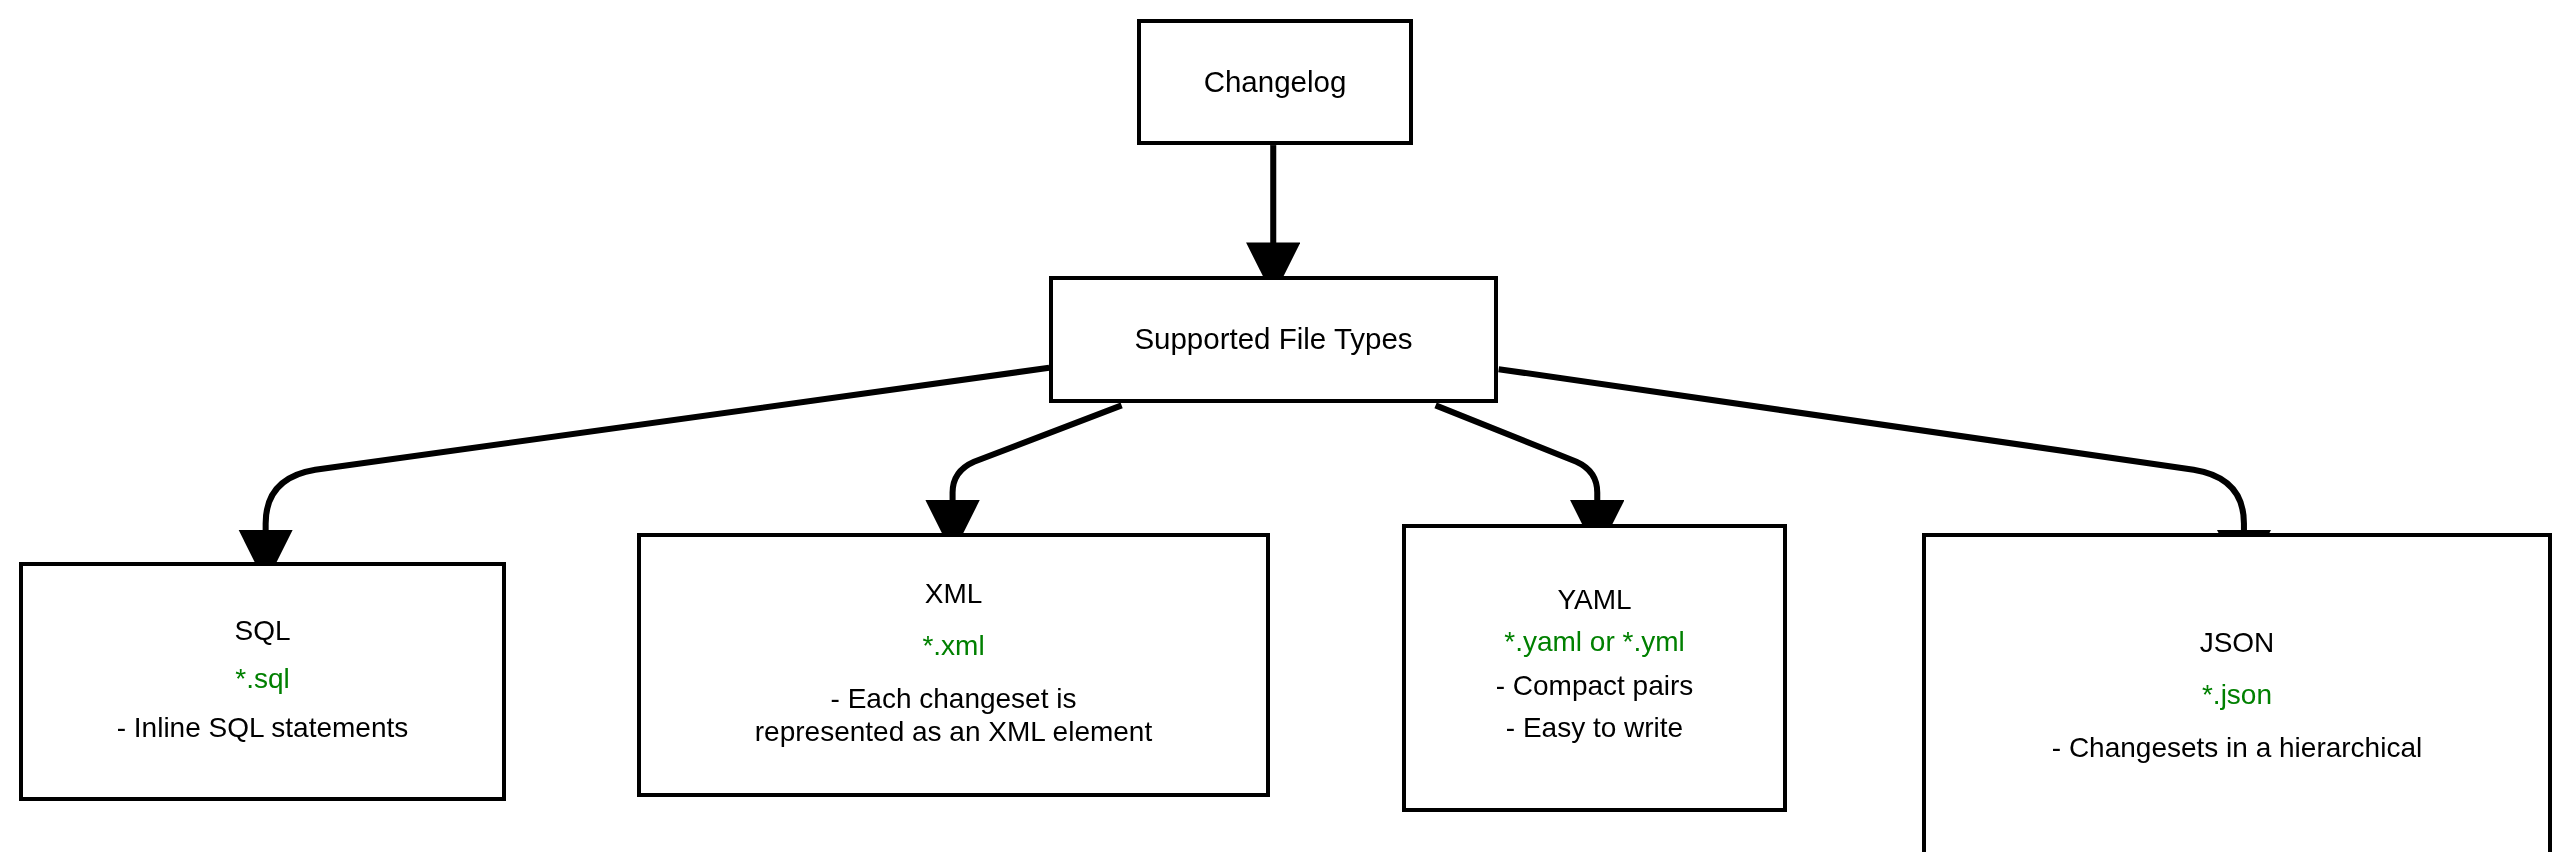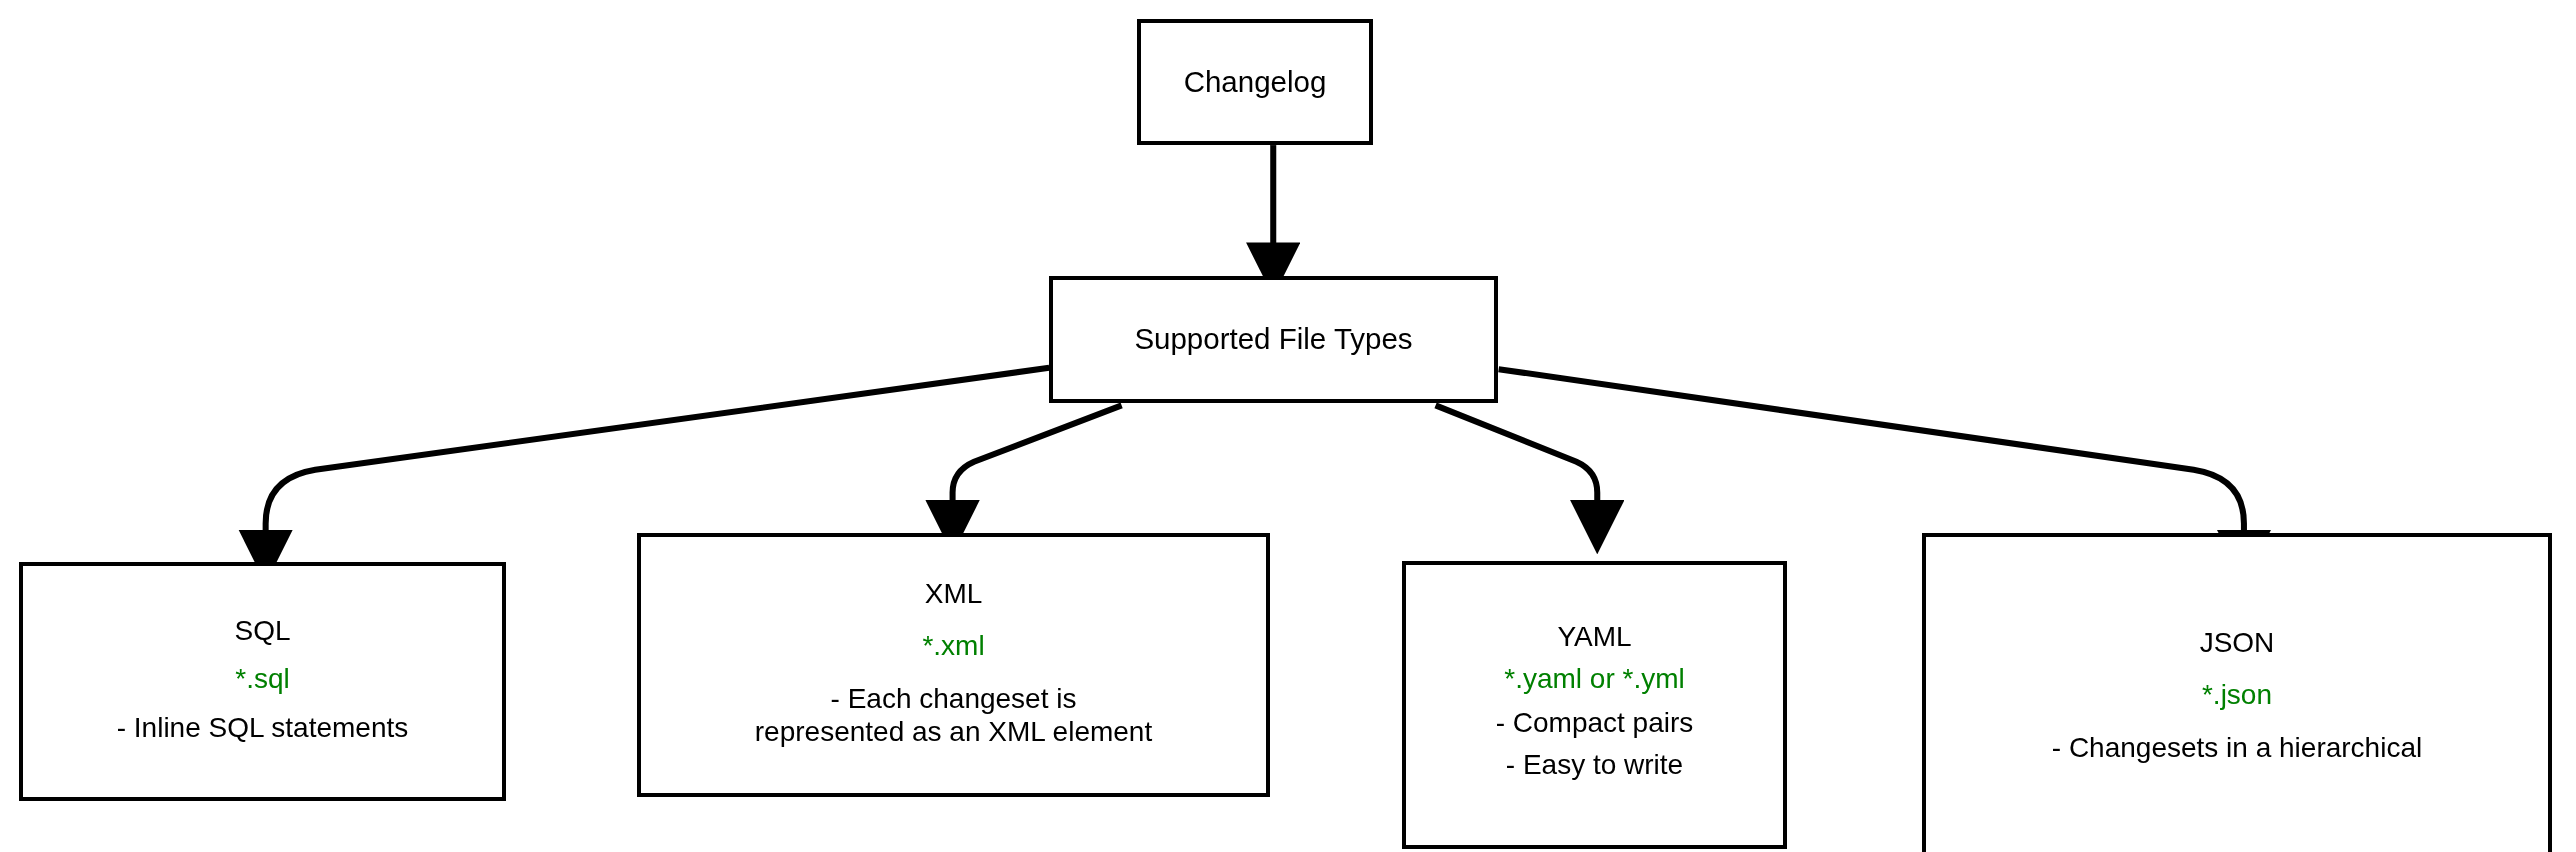--- a/index.html
+++ b/index.html
@@ -51,21 +51,21 @@
     font-size: 28px;
     line-height: 1.18;
     color: #000000;
   }
   .node-desc .l { display: block; }
 
   
   #node-changelog {
     left: 1137px;
     top: 19px;
-    width: 236px;
+    width: 276px;
     height: 126px;
   }
   #node-changelog .node-title { font-size: 29.5px; }
 
   #node-supported {
     left: 1049px;
     top: 276px;
     width: 449px;
     height: 127px;
   }
@@ -87,21 +87,21 @@
     top: 533px;
     width: 633px;
     height: 264px;
     padding: 9.4px 6.7px 12px 6.7px;
   }
   #node-xml .gap-a { height: 21.5px; }
   #node-xml .gap-b { height: 20px; }
 
   #node-yaml {
     left: 1402px;
-    top: 561px;
+    top: 524px;
     width: 385px;
     height: 288px;
     padding: 9.4px 6.7px 12px 6.7px;
   }
   #node-yaml .gap-a { height: 12px; }
   #node-yaml .gap-b { height: 6.7px; }
   #node-yaml .node-desc { line-height: 1.5; }
 
   #node-json {
     left: 1922px;

